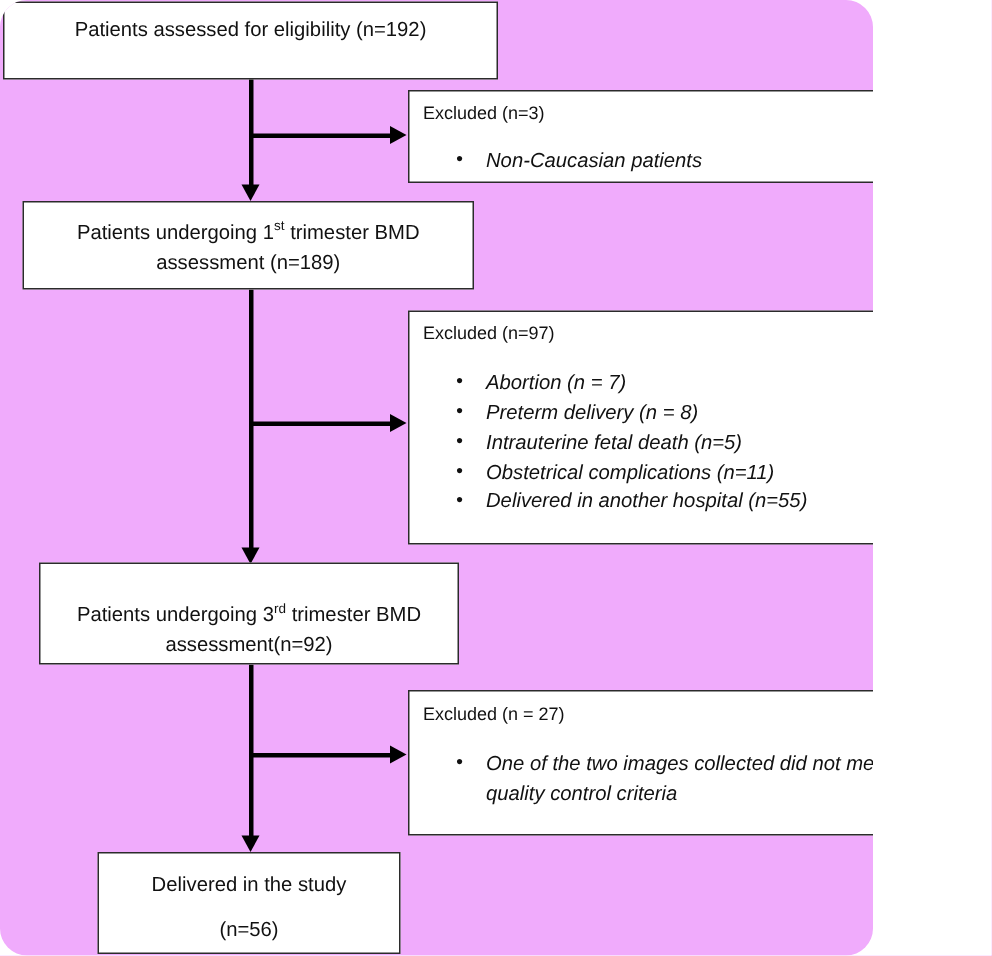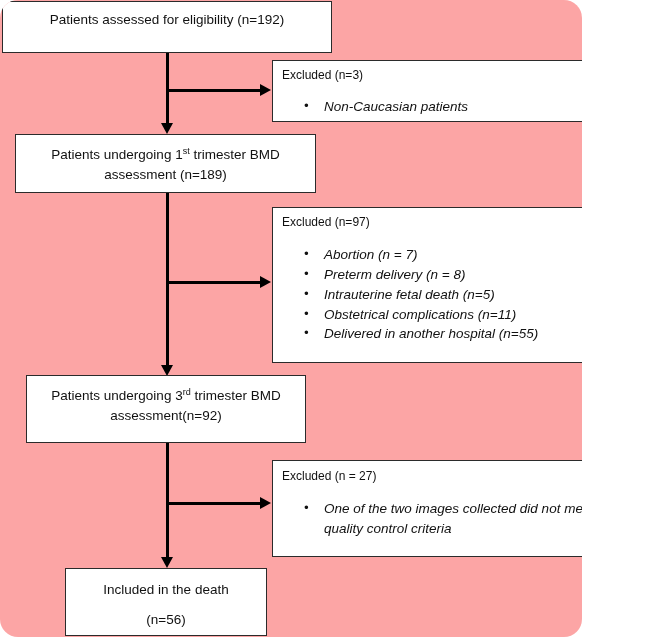--- a/index.html
+++ b/index.html
@@ -10,21 +10,21 @@
   body {
     font-family: "Liberation Sans", sans-serif;
     color: #111111;
     -webkit-font-smoothing: antialiased;
   }
   #chart {
     position: relative;
     width: 582px;
     height: 637px;
     overflow: hidden;
-    background: #fca5a5;
+    background: #f0abfc;
     border-radius: 18px;
   }
   .node {
     position: absolute;
     box-sizing: border-box;
     border: 1.5px solid #2b2b2b;
     background: #ffffff;
     z-index: 2;
   }
   .node-center {
@@ -152,30 +152,30 @@
     <div class="excl-title">Excluded (n=97)</div>
     <ul class="bullets" style="margin-top:14px;">
       <li>Abortion (n = 7)</li>
       <li>Preterm delivery (n = 8)</li>
       <li>Intrauterine fetal death (n=5)</li>
       <li>Obstetrical complications (n=11)</li>
       <li>Delivered in another hospital (n=55)</li>
     </ul>
   </div>
 
-  <div class="node node-center" style="left:26px; top:375px; width:280px; height:68px; padding-top:10px;">
+  <div class="node node-center" style="left:26px; top:375px; width:280px; height:68px; padding-top:24px;">
     <div class="txt"><span>Patients undergoing 3</span><sup class="ord">rd</sup><span> trimester BMD</span></div>
     <div class="txt">assessment(n=92)</div>
   </div>
 
   <div class="node node-left" style="left:272px; top:460px; width:392px; height:97px; padding:8px 10px 0 9px;">
     <div class="excl-title">Excluded (n = 27)</div>
     <ul class="bullets" style="margin-top:14px;">
       <li class="txt-wrap" style="padding-right:6px;">One of the two images collected did not meet the quality control criteria</li>
     </ul>
   </div>
 
   <div class="node node-center" style="left:65px; top:568px; width:202px; height:68px; padding-top:11px;">
-    <div class="txt">Included in the death</div>
+    <div class="txt">Delivered in the study</div>
     <div class="txt" style="margin-top:10px;">(n=56)</div>
   </div>
 
 </div>
 
 </body></html>

